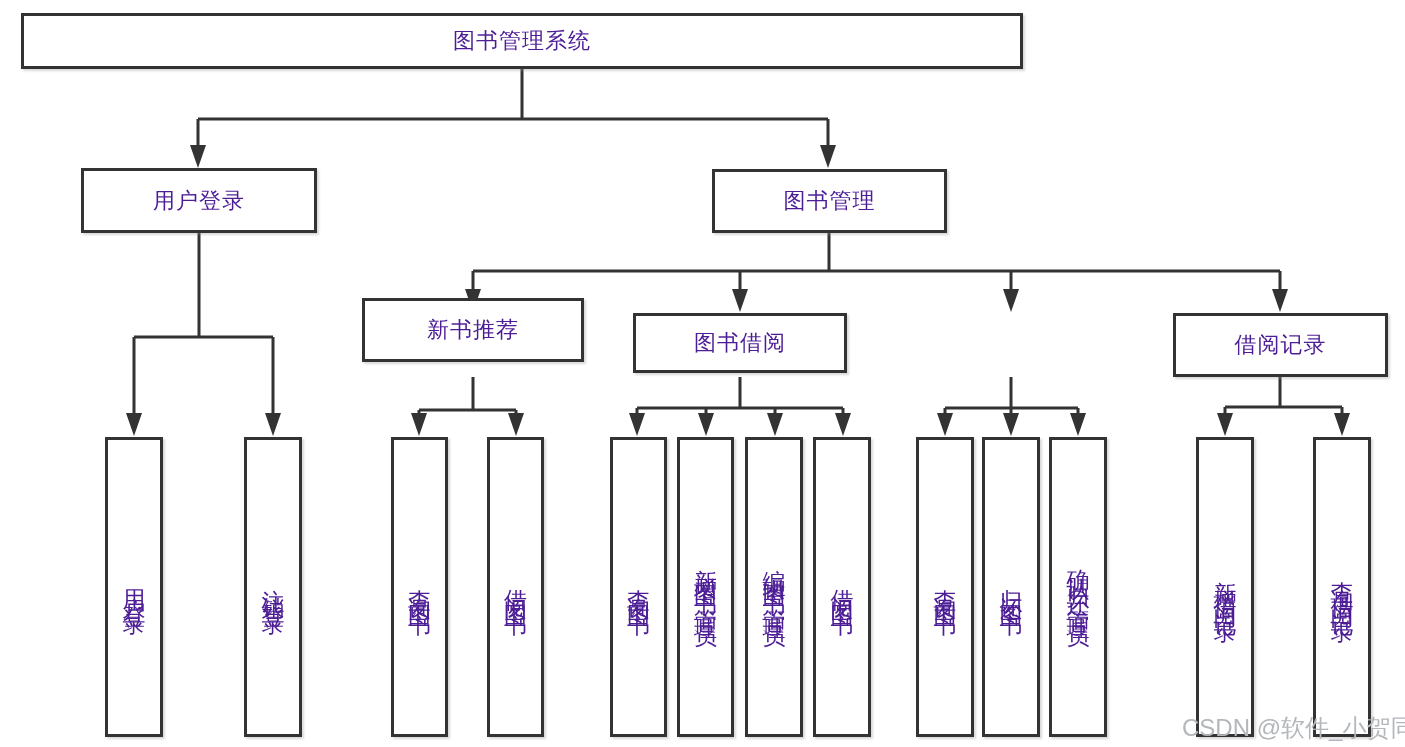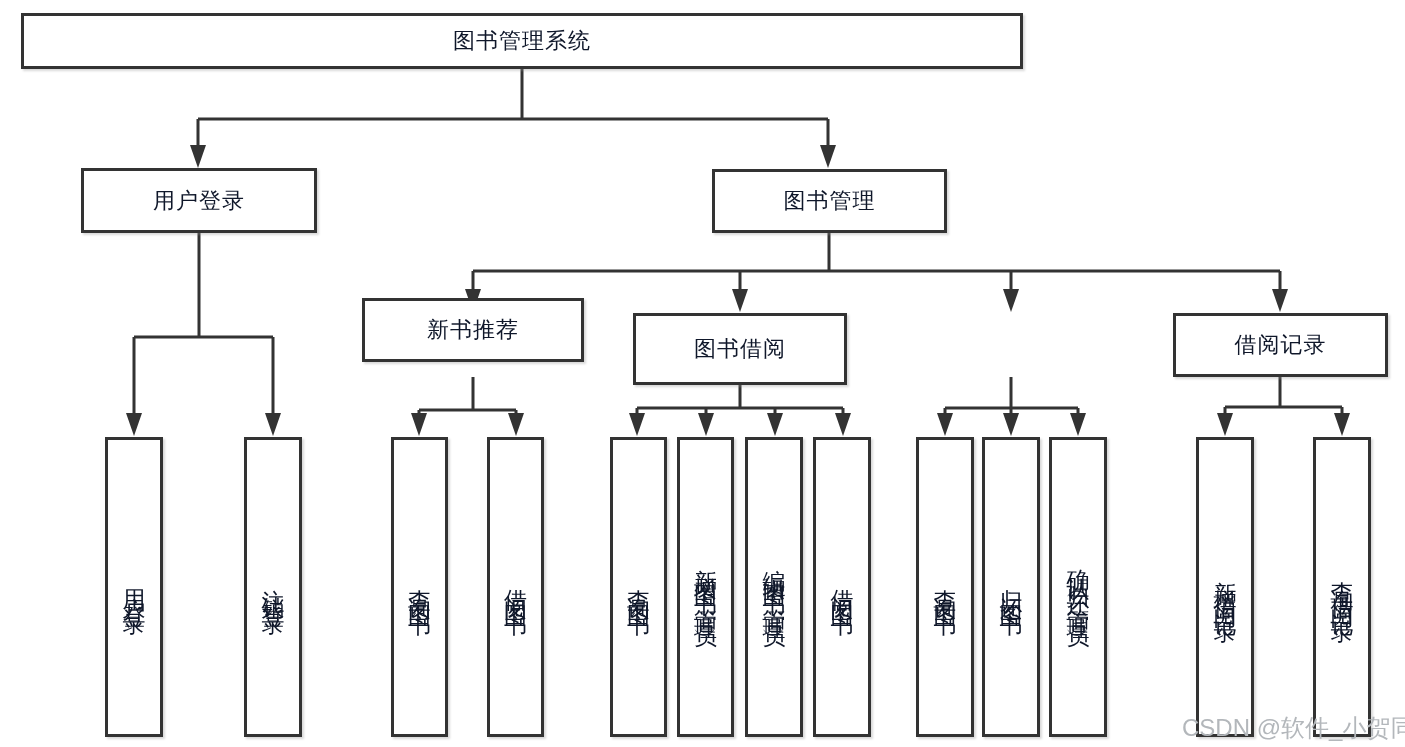--- a/index.html
+++ b/index.html
@@ -24,21 +24,21 @@
     position: absolute;
     left: 0; top: 0;
     width: 1405px;
     height: 747px;
   }
   .box {
     position: absolute;
     box-sizing: border-box;
     border: 3px solid #333333;
     background: #ffffff;
-    color: #0f172a;
+    color: #4c1d95;
     display: flex;
     align-items: center;
     justify-content: center;
     box-shadow: 2px 2px 2px rgba(150,150,150,0.35);
   }
   .hbox {
     font-size: 22px;
     letter-spacing: 1px;
     white-space: nowrap;
   }
@@ -127,21 +127,21 @@
       <polygon points="1334,413 1350,413 1342,436"></polygon>
     </g>
   </svg>
 
   <div class="box hbox" style="left:21px; top:13px; width:1002px; height:56px;">图书管理系统</div>
 
   <div class="box hbox" style="left:81px; top:168px; width:236px; height:65px;">用户登录</div>
   <div class="box hbox" style="left:712px; top:169px; width:235px; height:64px;">图书管理</div>
 
   <div class="box hbox" style="left:362px; top:298px; width:222px; height:64px;">新书推荐</div>
-  <div class="box hbox" style="left:633px; top:313px; width:214px; height:72px;">图书借阅</div>
+  <div class="box hbox" style="left:633px; top:313px; width:214px; height:60px;">图书借阅</div>
   <div class="box hbox" style="left:1173px; top:313px; width:215px; height:64px;">借阅记录</div>
 
   <div class="box vbox" style="left:105px; top:437px; width:58px; height:300px;">用户登录</div>
   <div class="box vbox" style="left:244px; top:437px; width:58px; height:300px;">注销登录</div>
 
   <div class="box vbox" style="left:391px; top:437px; width:57px; height:300px;">查询图书</div>
   <div class="box vbox" style="left:487px; top:437px; width:57px; height:300px;">借阅图书</div>
 
   <div class="box vbox" style="left:610px; top:437px; width:57px; height:300px;">查询图书</div>
   <div class="box vbox" style="left:677px; top:437px; width:57px; height:300px;">新增图书（管理员）</div>

